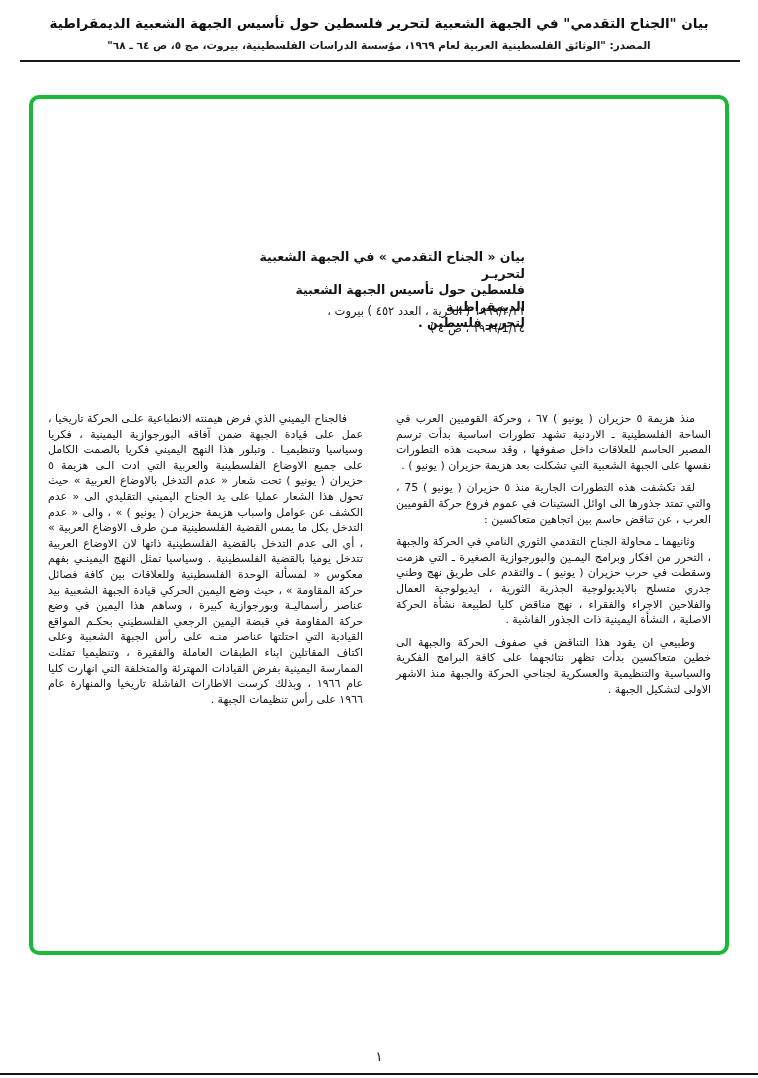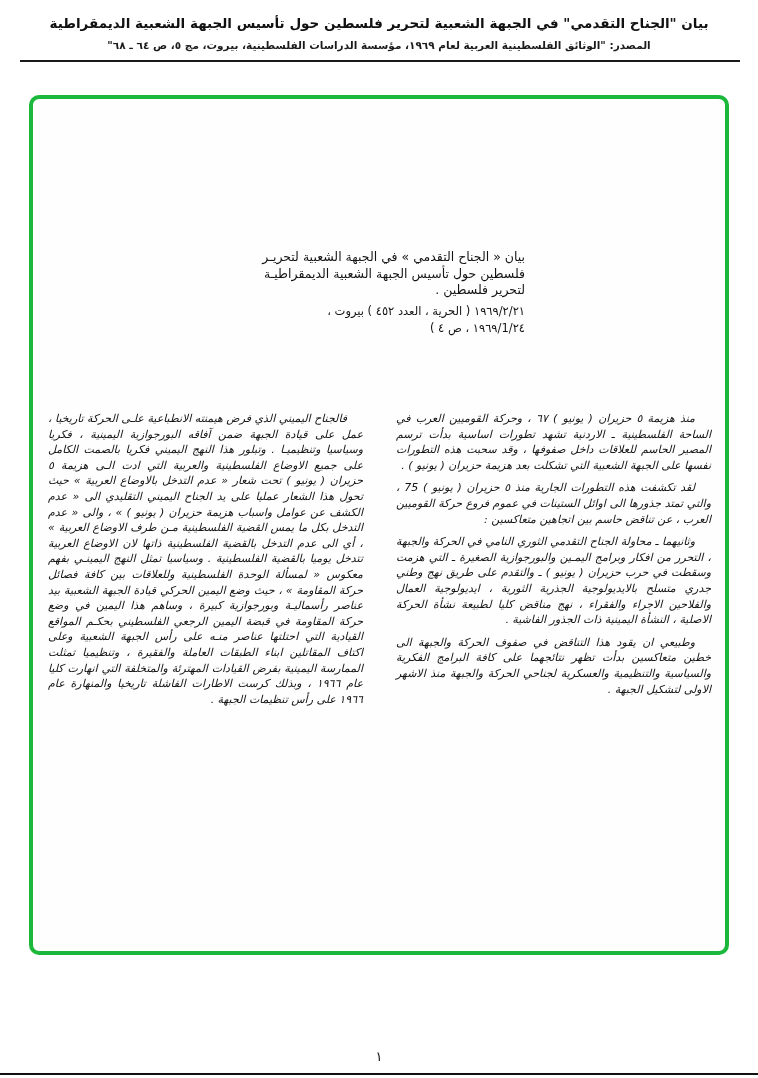--- a/index.html
+++ b/index.html
@@ -52,21 +52,21 @@
     border-radius: 10px;
     background: #fefefe;
     overflow: hidden;
   }
 
   .doc-heading {
     position: absolute;
     top: 150px;
     right: 200px;
     width: 290px;
-    font-weight: normal;
+    font-weight: bold;
     font-size: 12.5px;
     line-height: 16.5px;
     text-align: right;
     color: #141414;
   }
   .doc-citation {
     position: absolute;
     top: 204px;
     right: 200px;
     width: 290px;
@@ -87,21 +87,20 @@
   .doc-col {
     flex: 1;
     font-size: 11px;
     line-height: 15.6px;
     text-align: justify;
     color: #151515;
   }
   .doc-col p {
     margin: 0 0 7px 3px;
     text-indent: 16px;
-    font-style: italic;
   }
 
   
   .page-number {
     position: absolute;
     bottom: 14px;
     left: 0;
     right: 0;
     text-align: center;
     font-size: 13px;

